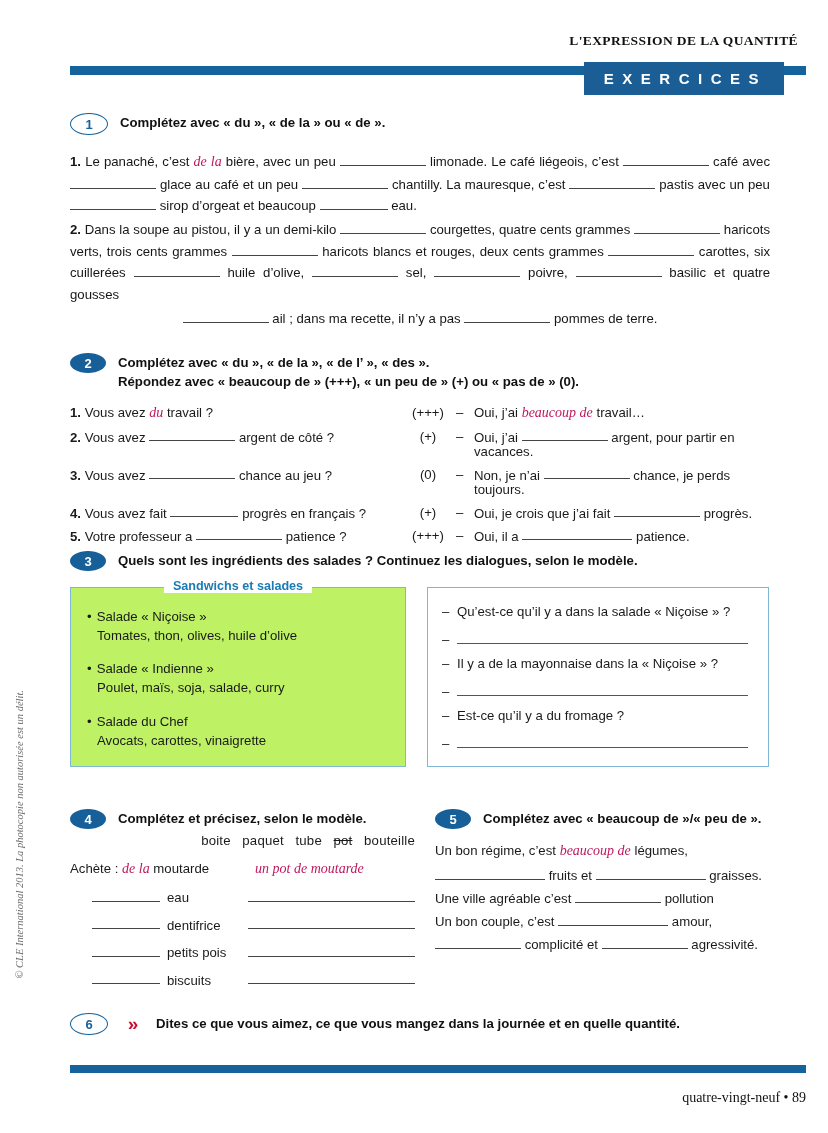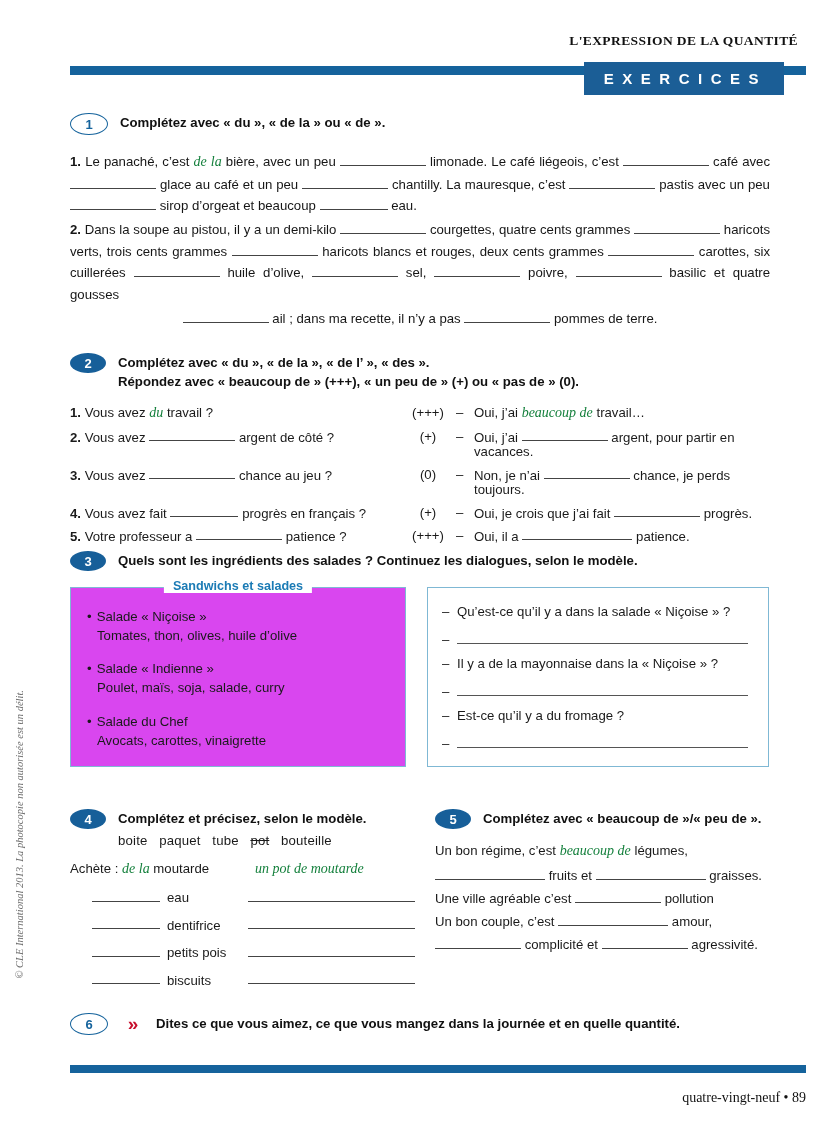--- a/index.html
+++ b/index.html
@@ -55,21 +55,21 @@
   .ex-title{
     font-weight:bold;font-size:13.2px;color:#111;line-height:1.45;
     padding-top:1px;
   }
   .ex-title .l2{display:block;}
 
   .body-text{font-size:13.2px;line-height:1.62;color:#161616;}
   .num{font-weight:bold;}
   .hw{
     font-family:"Liberation Serif", serif;
-    font-style:italic;color:#15803d;font-size:14px;
+    font-style:italic;color:#be185d;font-size:14px;
   }
   .blank{
     display:inline-block;border-bottom:1.3px solid #444;
     vertical-align:baseline;height:.95em;
   }
   .b-md{width:68px;}
   .b-lg{width:86px;}
   .b-xl{width:110px;}
 
   
@@ -88,21 +88,21 @@
   #ex2 .a{flex:1;}
 
   
   #ex3{left:70px;top:550px;width:700px;}
   #ex3 .boxes{margin-top:16px;display:flex;gap:21px;}
   .box{
     border:1.4px solid #7fb8d4;box-sizing:border-box;
     position:relative;
   }
   .box-left{
-    width:336px;background:#d946ef;padding:20px 16px 16px 16px;
+    width:336px;background:#bef264;padding:20px 16px 16px 16px;
   }
   .box-legend{
     position:absolute;top:-9px;left:50%;transform:translateX(-50%);
     background:#fff;padding:0 9px;white-space:nowrap;
     color:#1b7bb5;font-weight:bold;font-size:12.6px;
   }
   .box-right{
     width:342px;background:#ffffff;padding:16px 14px 14px 14px;
   }
   .salad{margin-bottom:15px;font-size:13.2px;line-height:1.42;}
@@ -110,21 +110,21 @@
   .salad .title::before{content:"\2022";margin-right:5px;}
   .salad .ing{display:block;padding-left:10px;}
   .dlg{display:flex;align-items:baseline;font-size:13.2px;margin-bottom:9px;}
   .dlg:last-child{margin-bottom:0;}
   .dlg .d{width:15px;flex:0 0 15px;}
   .dlg .t{flex:1;}
   .dlg .rule{flex:1;border-bottom:1.1px solid #555;height:15px;margin-right:6px;}
 
   
   #ex4{left:70px;top:808px;width:345px;}
-  #ex4 .words{margin-top:4px;padding-left:48px;font-size:13.2px;letter-spacing:.2px;}
+  #ex4 .words{margin-top:4px;padding-left:48px;font-size:13.2px;letter-spacing:.2px;text-align:right;}
   #ex4 .words .strike{text-decoration:line-through;}
   #ex4 .model{margin-top:13px;display:flex;align-items:baseline;font-size:13.2px;}
   #ex4 .model .lead{flex:0 0 auto;}
   #ex4 .model .rhs{margin-left:46px;}
   #ex4 .item{display:flex;align-items:baseline;margin-top:11px;font-size:13.2px;}
   #ex4 .item .c1{width:156px;flex:0 0 156px;text-align:left;padding-left:22px;}
   #ex4 .item .c1 .blank{margin-right:7px;}
   #ex4 .item .c2{flex:1;}
 
   

